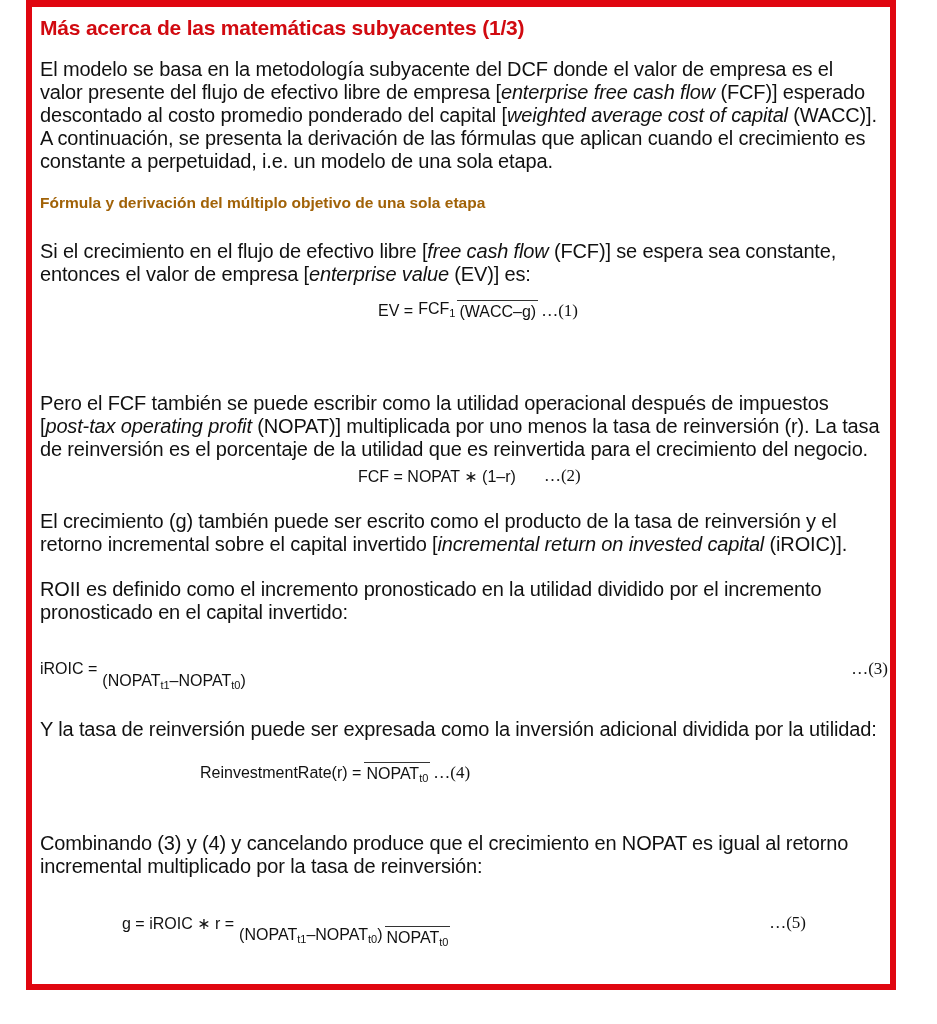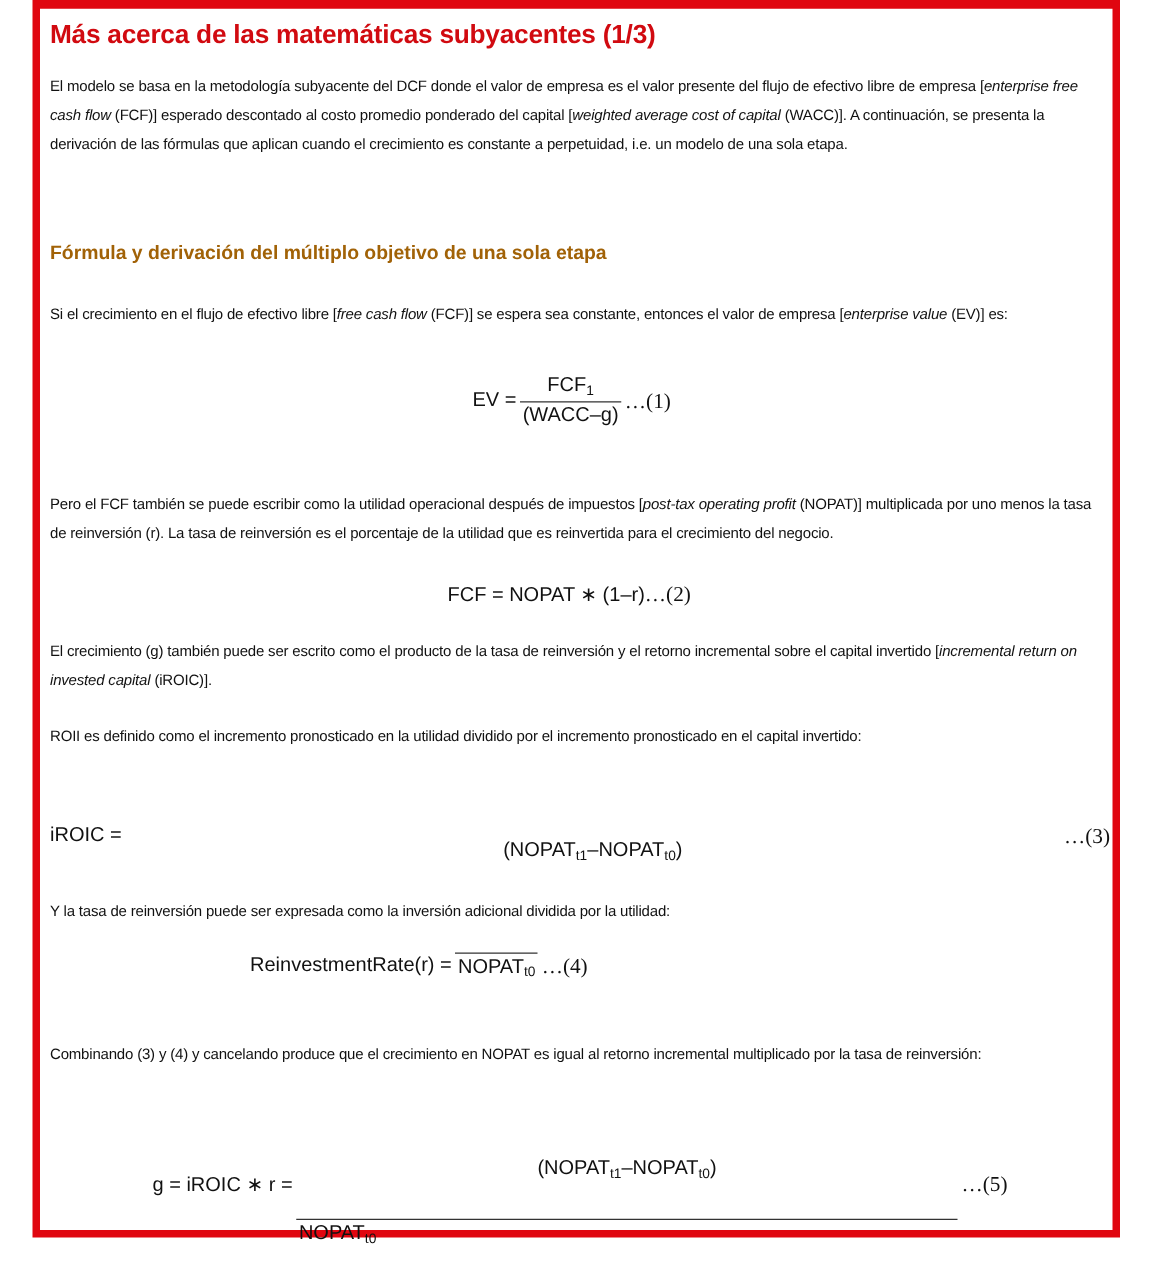--- a/index.html
+++ b/index.html
@@ -2,27 +2,27 @@
 <html><head>
 <meta charset="utf-8">
 <style>
   html, body { margin:0; padding:0; background:#ffffff; }
   body { width:937px; height:1024px; position:relative; overflow:hidden;
          font-family:"Liberation Sans", sans-serif; color:#111; }
   .frame { position:absolute; left:26px; top:0px; width:870px; height:990px;
            border:6px solid #e00610; border-top-width:7px; box-sizing:border-box; background:#fff; }
   .title { position:absolute; left:40px; top:16px; font-size:21px; font-weight:bold;
            color:#d10a10; letter-spacing:-0.2px; }
-  .p { position:absolute; left:40px; width:840px; font-size:12px; line-height:23px;
+  .p { position:absolute; left:40px; width:840px; font-size:20px; line-height:23px;
        letter-spacing:-0.15px; color:#111; margin:0; }
   .p i { font-style:italic; }
   .subhead { position:absolute; left:40px; top:194px; font-size:15.5px; font-weight:bold; color:#a16207; }
   .eq { position:absolute; font-family:"Liberation Sans", sans-serif; font-size:16px; color:#111;
         display:flex; align-items:center; white-space:nowrap; }
-  .frac { display:inline-flex; flex-direction:column; align-items:center; margin:0 3px; }
+  .frac { display:inline-flex; flex-direction:row; align-items:center; margin:0 3px; }
   .frac .num { padding:0 2px 2px 2px; }
   .frac .den { padding:2px 2px 0 2px; border-top:1.3px solid #333; }
   .frac.left .num, .frac.left .den { align-self:stretch;margin-top:28px; }
   .frac.left .den { text-align:left; }
   .frac.left .num { text-align:center; }
   sub { font-size:11px; vertical-align:-3px; }
   .serif { font-family:"Liberation Serif", serif; font-size:17px; }
 </style>
 </head>
 <body>
@@ -41,21 +41,21 @@
   <span>EV =</span>
   <span class="frac">
     <span class="num"><span>FCF</span><sub>1</sub></span>
     <span class="den">(WACC–g)</span>
   </span>
   <span class="serif">…(1)</span>
 </div>
 
 <p class="p" style="top:376px;margin-top:16px;"><span>Pero el FCF también se puede escribir como la utilidad operacional después de impuestos [</span><i>post-tax operating profit</i><span> (NOPAT)] multiplicada por uno menos la tasa de reinversión (r). La tasa de reinversión es el porcentaje de la utilidad que es reinvertida para el crecimiento del negocio.</span></p>
 
-<div class="eq" style="left:358px; top:466px;">
+<div class="eq" style="left:358px; top:466px;gap:28px;">
   <span>FCF = NOPAT ∗ (1–r)</span>
   <span class="serif">…(2)</span>
 </div>
 
 <p class="p" style="top:510px;"><span>El crecimiento (g) también puede ser escrito como el producto de la tasa de reinversión y el retorno incremental sobre el capital invertido [</span><i>incremental return on invested capital</i><span> (iROIC)].</span></p>
 
 <p class="p" style="top:578px;">ROII es definido como el incremento pronosticado en la utilidad dividido por el incremento pronosticado en el capital invertido:</p>
 
 <div class="eq" style="left:40px; top:644px; width:848px;">
   <span>iROIC =</span>

